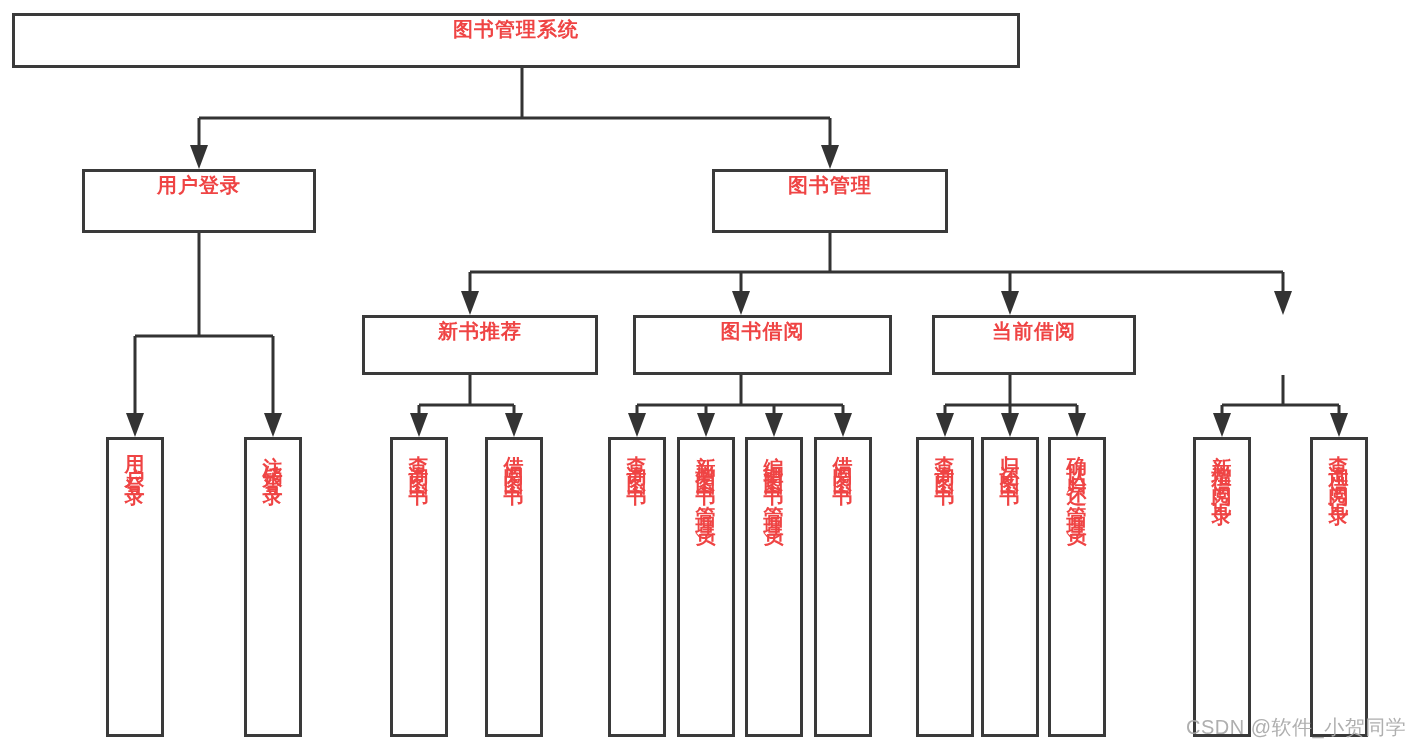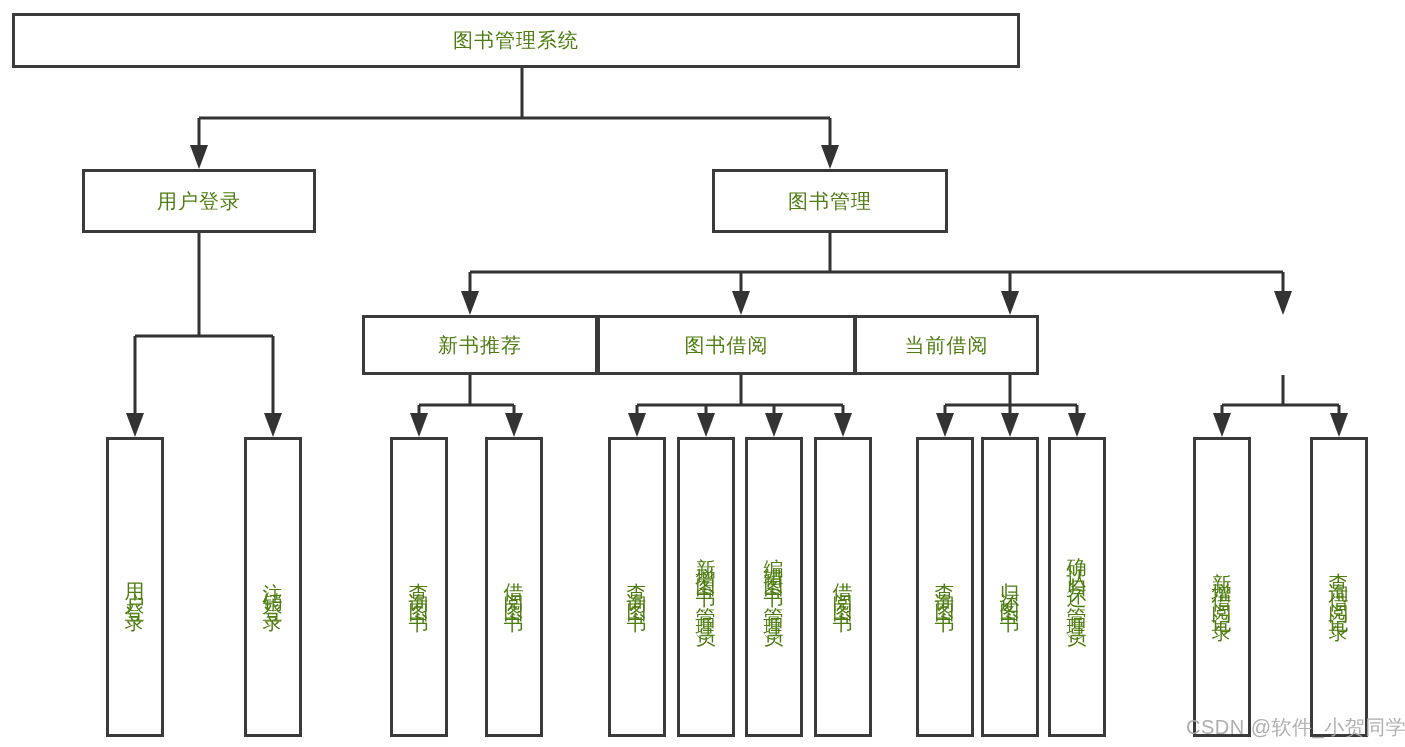--- a/index.html
+++ b/index.html
@@ -15,25 +15,26 @@
     position: absolute;
     left: 0; top: 0;
     width: 1405px; height: 747px;
   }
   .node {
     position: absolute;
     box-sizing: border-box;
     background: #ffffff;
     border: 3px solid #3a3a3a;
     display: flex;
-    align-items: center;
+    align-items: flex-start;
     justify-content: center;
-    color: #4d7c0f;
+    color: #ef4444;
     font-size: 20px;
     letter-spacing: 1px;
+    font-weight: bold;
   }
   .node.leaf {
     width: 58px;
     top: 437px;
     height: 300px;
   }
   .leaf .vtext {
     writing-mode: vertical-rl;
     text-orientation: mixed;
     letter-spacing: 10px;
@@ -105,24 +106,24 @@
   <div class="node" style="left:82px;top:169px;width:234px;height:64px">
     <span>用户登录</span>
   </div>
   <div class="node" style="left:712px;top:169px;width:236px;height:64px">
     <span>图书管理</span>
   </div>
 
   <div class="node" style="left:362px;top:315px;width:236px;height:60px">
     <span>新书推荐</span>
   </div>
-  <div class="node" style="left:597px;top:315px;width:259px;height:60px">
+  <div class="node" style="left:633px;top:315px;width:259px;height:60px">
     <span>图书借阅</span>
   </div>
-  <div class="node" style="left:854px;top:315px;width:185px;height:60px">
+  <div class="node" style="left:932px;top:315px;width:204px;height:60px">
     <span>当前借阅</span>
   </div>
 
   <div class="node leaf" style="left:106px">
     <span class="vtext">用户登录</span>
   </div>
   <div class="node leaf" style="left:244px">
     <span class="vtext">注销登录</span>
   </div>
   <div class="node leaf" style="left:390px">

